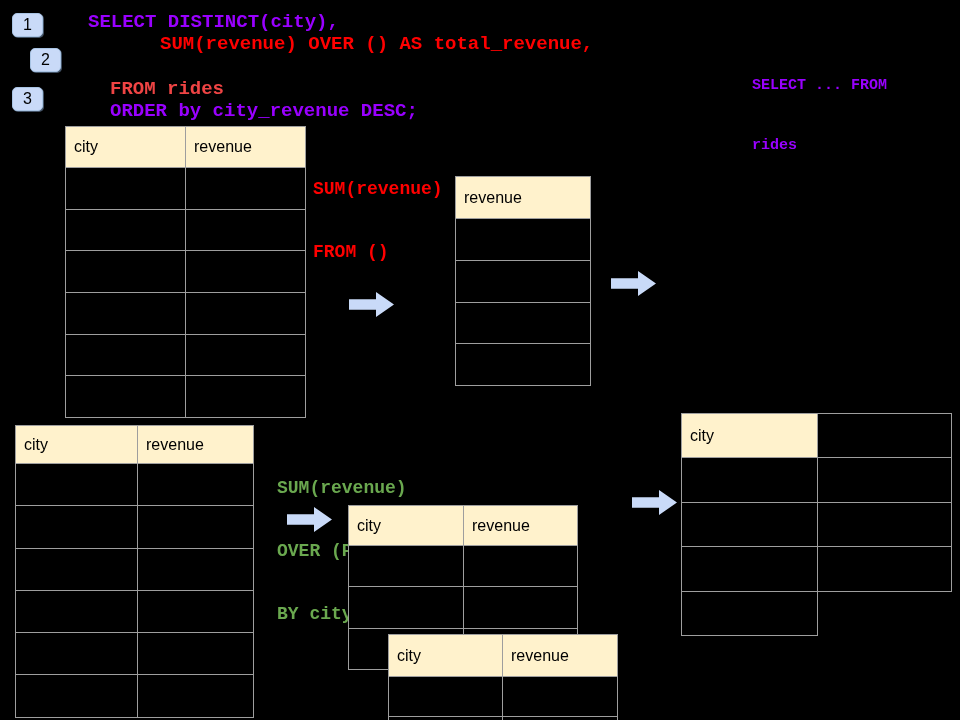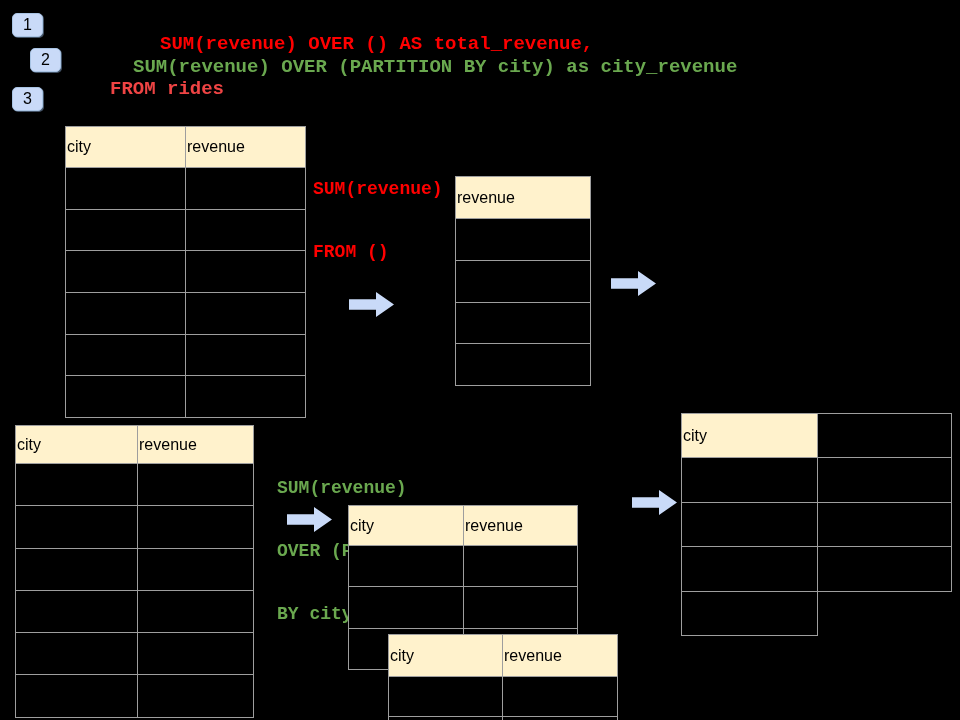--- a/index.html
+++ b/index.html
@@ -78,43 +78,48 @@
   }
   .dtable.overlay { z-index: 2; }
   .dtable .th {
     background: var(--table-header-bg, #FFF2CC);
     border-right: 1px solid var(--table-border, #9E9E9E);
     border-bottom: 1px solid var(--table-border, #9E9E9E);
     color: #000;
     font-size: 16px;
     display: flex;
     align-items: center;
-    padding-left: 1px;
+    padding-left: 8px;
     box-sizing: border-box;
   }
   .dtable .td {
     background: var(--table-cell-bg, #000);
     border-right: 1px solid var(--table-border, #9E9E9E);
     border-bottom: 1px solid var(--table-border, #9E9E9E);
     box-sizing: border-box;
   }
 </style>
 </head>
 <body>
 
 <div class="canvas">
 
   <div class="badge" style="left:12px; top:13px;">1</div>
   <div class="badge" style="left:30px; top:48px;">2</div>
   <div class="badge" style="left:12px; top:87px;">3</div>
 
+  <div class="code-line" style="left: 88px; top: 11px; color: rgb(153, 0, 255);">SELECT DISTINCT(city),</div>
   <div class="code-line" style="left: 133px; top: 33px; color: rgb(255, 0, 0); margin-left: 27px;">SUM(revenue) OVER () AS total_revenue,</div>
-  <div class="code-line" style="left: 133px; top: 56px; color: rgb(106, 168, 79);">SUM(revenue) OVER (PARTITION BY city) as city_revenue</div>
   <div class="code-line" style="left: 110px; top: 78px; color: #ef4444;">FROM rides</div>
-
+  <div class="code-line" style="left: 110px; top: 100px; color: rgb(153, 0, 255);">ORDER by city_revenue DESC;</div>
+
+  <div class="side-note" style="left: 752px; top: 36px; color: rgb(153, 0, 255);">
+    <div>SELECT ... FROM</div>
+    <div>rides</div>
+  </div>
 
   <div class="annotation" style="left: 313px; top: 137px; color: rgb(255, 0, 0);">
     <div>SUM(revenue)</div>
     <div>FROM ()</div>
   </div>
 
   <div class="annotation" style="left: 277px; top: 436px; color: rgb(106, 168, 79);">
     <div>SUM(revenue)</div>
     <div>OVER (PARTITION</div>
     <div>BY city)</div>

